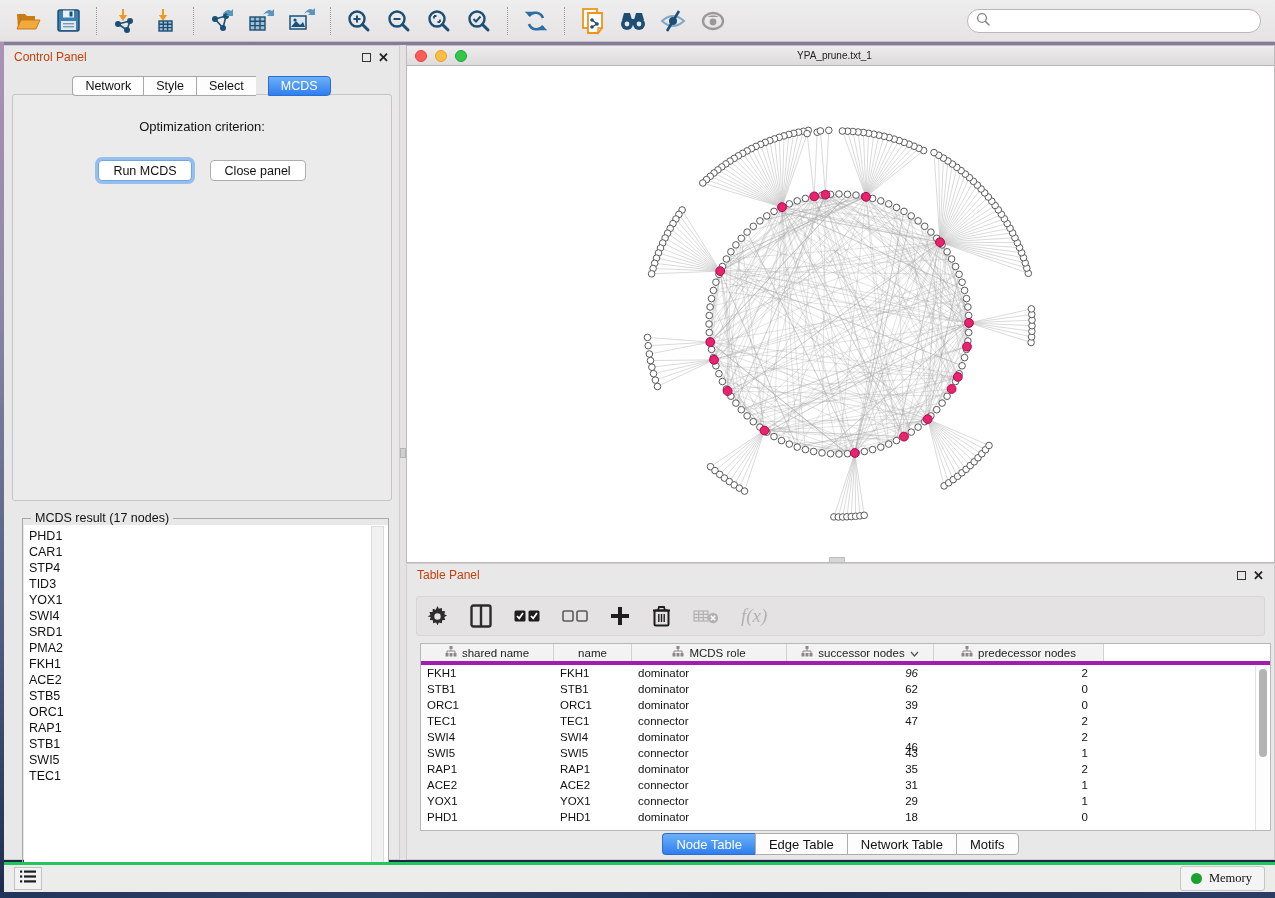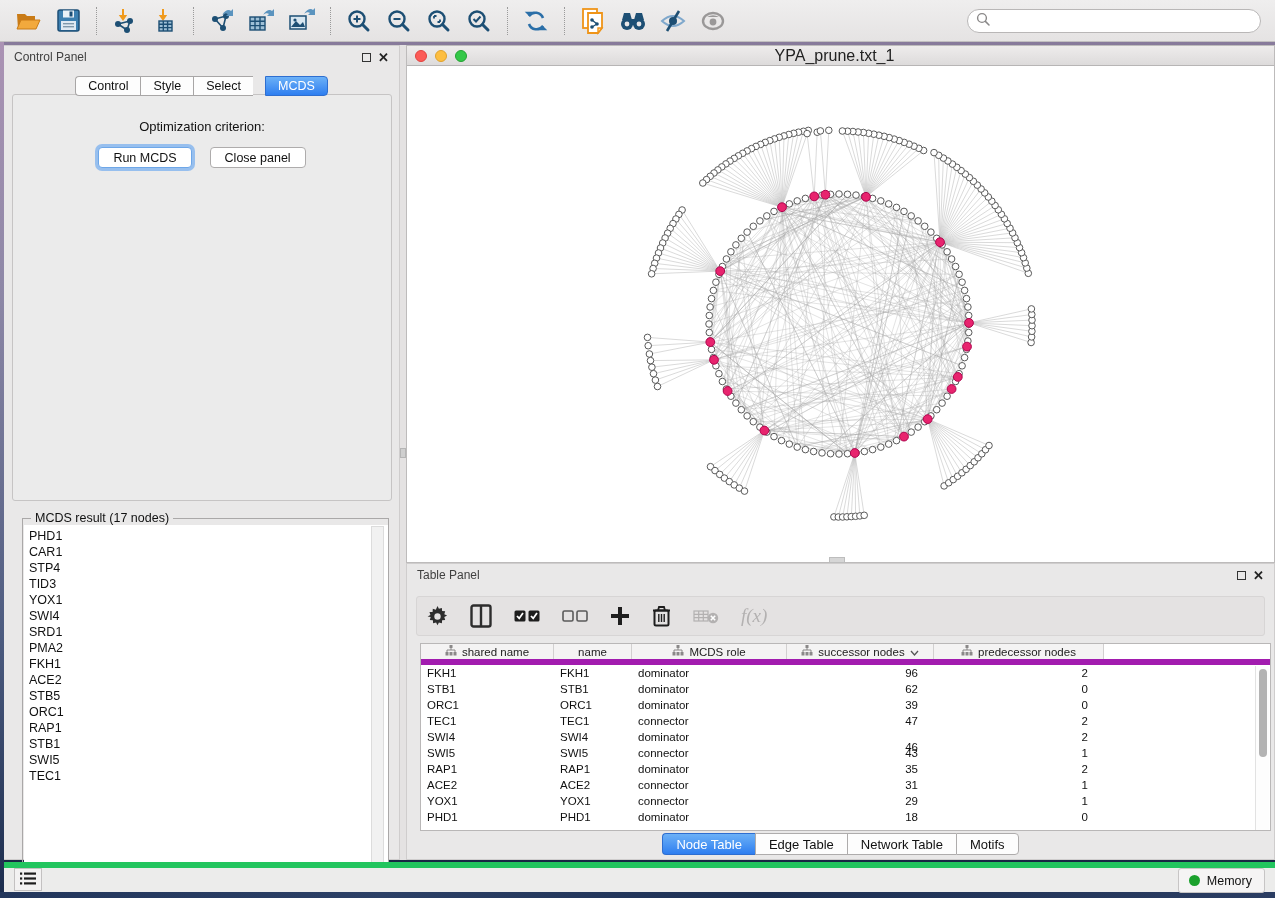--- a/index.html
+++ b/index.html
@@ -33,21 +33,21 @@
   .left-strip { position:absolute; left:0; top:42px; width:4px; height:850px;
     background:linear-gradient(180deg,#ab93b4,#8d87a6 30%,#4c5b7f 70%,#1c2d4e); }
   .bottom-strip { position:absolute; left:0; top:892px; width:1275px; height:6px;
     background:linear-gradient(90deg,#22365c,#2c4066 30%,#1d3054 60%,#2b3d62); }
   
   .control-panel {
     position:absolute; left:4px; top:45px; width:396px; height:815px;
     background:#e9e8e8; border:1px solid #cfcdcd; border-left:none;
   }
   .panel-titlebar { height:22px; display:flex; align-items:center; padding:0 10px; }
-  .panel-title { font-size:12px; color:#404040; }
+  .panel-title { font-size:12px; color:#c2410c; }
   .panel-winbtns { margin-left:auto; display:flex; align-items:center; gap:7px; }
   .float-btn { width:9px; height:9px; border:1.5px solid #333; background:transparent; }
   .close-btn { font-size:13px; font-weight:bold; color:#222; line-height:9px; }
   .cp-tabs { position:absolute; left:0; top:30px; width:100%; display:flex; justify-content:center; z-index:3; }
   .cp-tab {
     height:20px; padding:0 12px; background:#fdfdfd; border:1px solid #a8a6a6; border-right:none;
     display:flex; align-items:center; font-size:12.5px; color:#111;
   }
   .cp-tab:first-child { border-top-left-radius:4px; border-bottom-left-radius:4px; }
   .cp-tab:last-child { border-right:1px solid #a8a6a6; border-top-right-radius:4px; border-bottom-right-radius:4px;margin-left:12px; }
@@ -61,21 +61,21 @@
   .mac-select {
     width:312px; height:22px; background:#fff; border:1px solid #b3b1b1; border-radius:4px;
     display:flex; align-items:center; position:relative; font-size:12.5px; padding-left:9px; color:#111;
   }
   .mac-select .stepper {
     position:absolute; right:0; top:-1px; width:19px; height:22px; border-radius:0 4px 4px 0;
     background:linear-gradient(180deg,#5ea7f8,#2a76ee);
     display:flex; flex-direction:column; align-items:center; justify-content:center; gap:1px;
   }
   .stepper svg { display:block; }
-  .btn-row { display:flex; justify-content:center; gap:18px; margin-top:13px; }
+  .btn-row { display:flex; justify-content:center; gap:18px; margin-top:26px; }
   .mac-btn {
     height:21px; padding:0 14px; background:#fff; border:1px solid #aeacac; border-radius:4px;
     font-size:12.5px; color:#111; display:flex; align-items:center;
   }
   .mac-btn.focused { box-shadow:0 0 0 3px rgba(106,168,239,.65); border-color:#6ea7e8; }
   .result-group {
     position:absolute; left:18px; top:472px; width:367px; height:365px;
     border:1px solid #aaa8a8;
   }
   .result-label {
@@ -100,38 +100,38 @@
   }
   .net-titlebar {
     height:20px; background:linear-gradient(180deg,#eeecec,#dddbdb); border-bottom:1px solid #b7b5b5;
     display:flex; align-items:center; padding:0 8px; position:relative;
   }
   .traffic { display:flex; gap:8px; }
   .light { width:12px; height:12px; border-radius:50%; }
   .light.red { background:#fc5b57; border:1px solid #e2423e; }
   .light.yellow { background:#fdbe41; border:1px solid #e0a22c; }
   .light.green { background:#34c848; border:1px solid #23a233; }
-  .net-title { position:absolute; left:0; right:12px; text-align:center; font-size:16px; color:#222; }
+  .net-title { position:absolute; left:0; right:12px; text-align:center; font-size:10px; color:#222; }
   .net-canvas { position:absolute; left:0; top:20px; width:867px; height:496px; background:#fff; }
   
   .table-panel {
     position:absolute; left:406px; top:563px; width:869px; height:297px; background:#e9e8e8;
     border:1px solid #cfcdcd;
   }
   .tp-toolbar {
     position:absolute; left:9px; top:32px; width:849px; height:40px; background:#e4e2e2;
     border:1px solid #d7d5d5; border-radius:3px; display:flex; align-items:center; padding:0 10px; gap:22px;
   }
   .tp-icon { display:flex; align-items:center; justify-content:center; }
   .fx-label { font-family:"Liberation Serif", serif; font-style:italic; font-size:19px; color:#b3b1b1; }
   .tp-table {
     position:absolute; left:13px; top:79px; width:851px; height:188px; background:#fff;
     border:1px solid #b9b7b7; overflow:hidden;
   }
-  .tp-header { display:flex; height:21px; background:#f4f3f3; border-bottom:6px solid #a21caf; }
+  .tp-header { display:flex; height:21px; background:#f4f3f3; border-bottom:4px solid #a21caf; }
   .th {
     display:flex; align-items:center; justify-content:center; gap:5px;
     border-right:1px solid #d2d0d0; font-size:11.5px; color:#222; height:100%;
   }
   .th.no-border { border-right:none; }
   .rows-area { position:relative; }
   .trow { display:flex; height:16px; align-items:center; }
   .td { font-size:11.5px; color:#111; padding:0 6px; overflow:hidden; white-space:nowrap; }
   .td.num { text-align:right; }
   .tp-vscroll {
@@ -142,21 +142,21 @@
   .tp-tab {
     height:22px; padding:0 13px; background:#fdfdfd; border:1px solid #aeacac; border-right:none;
     display:flex; align-items:center; font-size:13px; color:#111;
   }
   .tp-tab:first-child { border-top-left-radius:4px; border-bottom-left-radius:4px; }
   .tp-tab:last-child { border-right:1px solid #aeacac; border-top-right-radius:4px; border-bottom-right-radius:4px; }
   .tp-tab.active { background:linear-gradient(180deg,#6cb1f7,#2e7ef0); color:#fff; border-color:#2e6ed0; }
   
   .status-bar {
     position:absolute; left:4px; top:862px; width:1271px; height:30px; background:#ececeb;
-    border-top:6px solid #22c55e; display:flex; padding:0 10px;
+    border-top:3px solid #22c55e; display:flex; align-items:center; padding:0 10px;font-family:Liberation Serif, serif;
   }
   .status-left-btn {
     width:28px; height:23px; background:#f3f2f2; border:1px solid #c3c1c1; display:flex; align-items:center; justify-content:center;
   }
   .memory-btn {
     margin-left:auto; height:25px; padding:0 12px 0 10px; background:#f5f4f4; border:1px solid #c7c5c5; border-radius:3px;
     display:flex; align-items:center; gap:7px; font-size:12.5px; color:#111;
   }
   .mem-dot { width:11px; height:11px; border-radius:50%; background:#1ba12d; }
 </style>
@@ -361,21 +361,21 @@
 
 <div class="control-panel">
   <div class="panel-titlebar">
     <span class="panel-title">Control Panel</span>
     <span class="panel-winbtns">
       <span class="float-btn"></span>
       <span class="close-btn">✕</span>
     </span>
   </div>
   <div class="cp-tabs">
-    <div class="cp-tab">Control</div>
+    <div class="cp-tab">Network</div>
     <div class="cp-tab">Style</div>
     <div class="cp-tab">Select</div>
     <div class="cp-tab active">MCDS</div>
   </div>
   <div class="cp-content">
     <div class="opt-label">Optimization criterion:</div>
     <div class="btn-row">
       <button class="mac-btn focused">Run MCDS</button>
       <button class="mac-btn">Close panel</button>
     </div>
@@ -1236,21 +1236,21 @@
             </svg></span>
         <span>predecessor nodes</span>
       </div>
       <div class="th no-border" style="flex:1; border-right:none; background:#fff;"></div>
     </div>
     <div class="rows-area" id="table-rows">
         <div class="trow">
           <div class="td" style="width: 133px;">FKH1</div>
           <div class="td" style="width: 78px;">FKH1</div>
           <div class="td" style="width: 155px;">dominator</div>
-          <div class="td num" style="width: 147px; padding-right: 16px;">96</div>
+          <div class="td num" style="width: 147px; padding-right: 16px; font-style: italic;">96</div>
           <div class="td num" style="width: 170px; padding-right: 16px;">2</div>
         </div>
         <div class="trow">
           <div class="td" style="width: 133px;">STB1</div>
           <div class="td" style="width: 78px;">STB1</div>
           <div class="td" style="width: 155px;">dominator</div>
           <div class="td num" style="width: 147px; padding-right: 16px;">62</div>
           <div class="td num" style="width: 170px; padding-right: 16px;">0</div>
         </div>
         <div class="trow">

